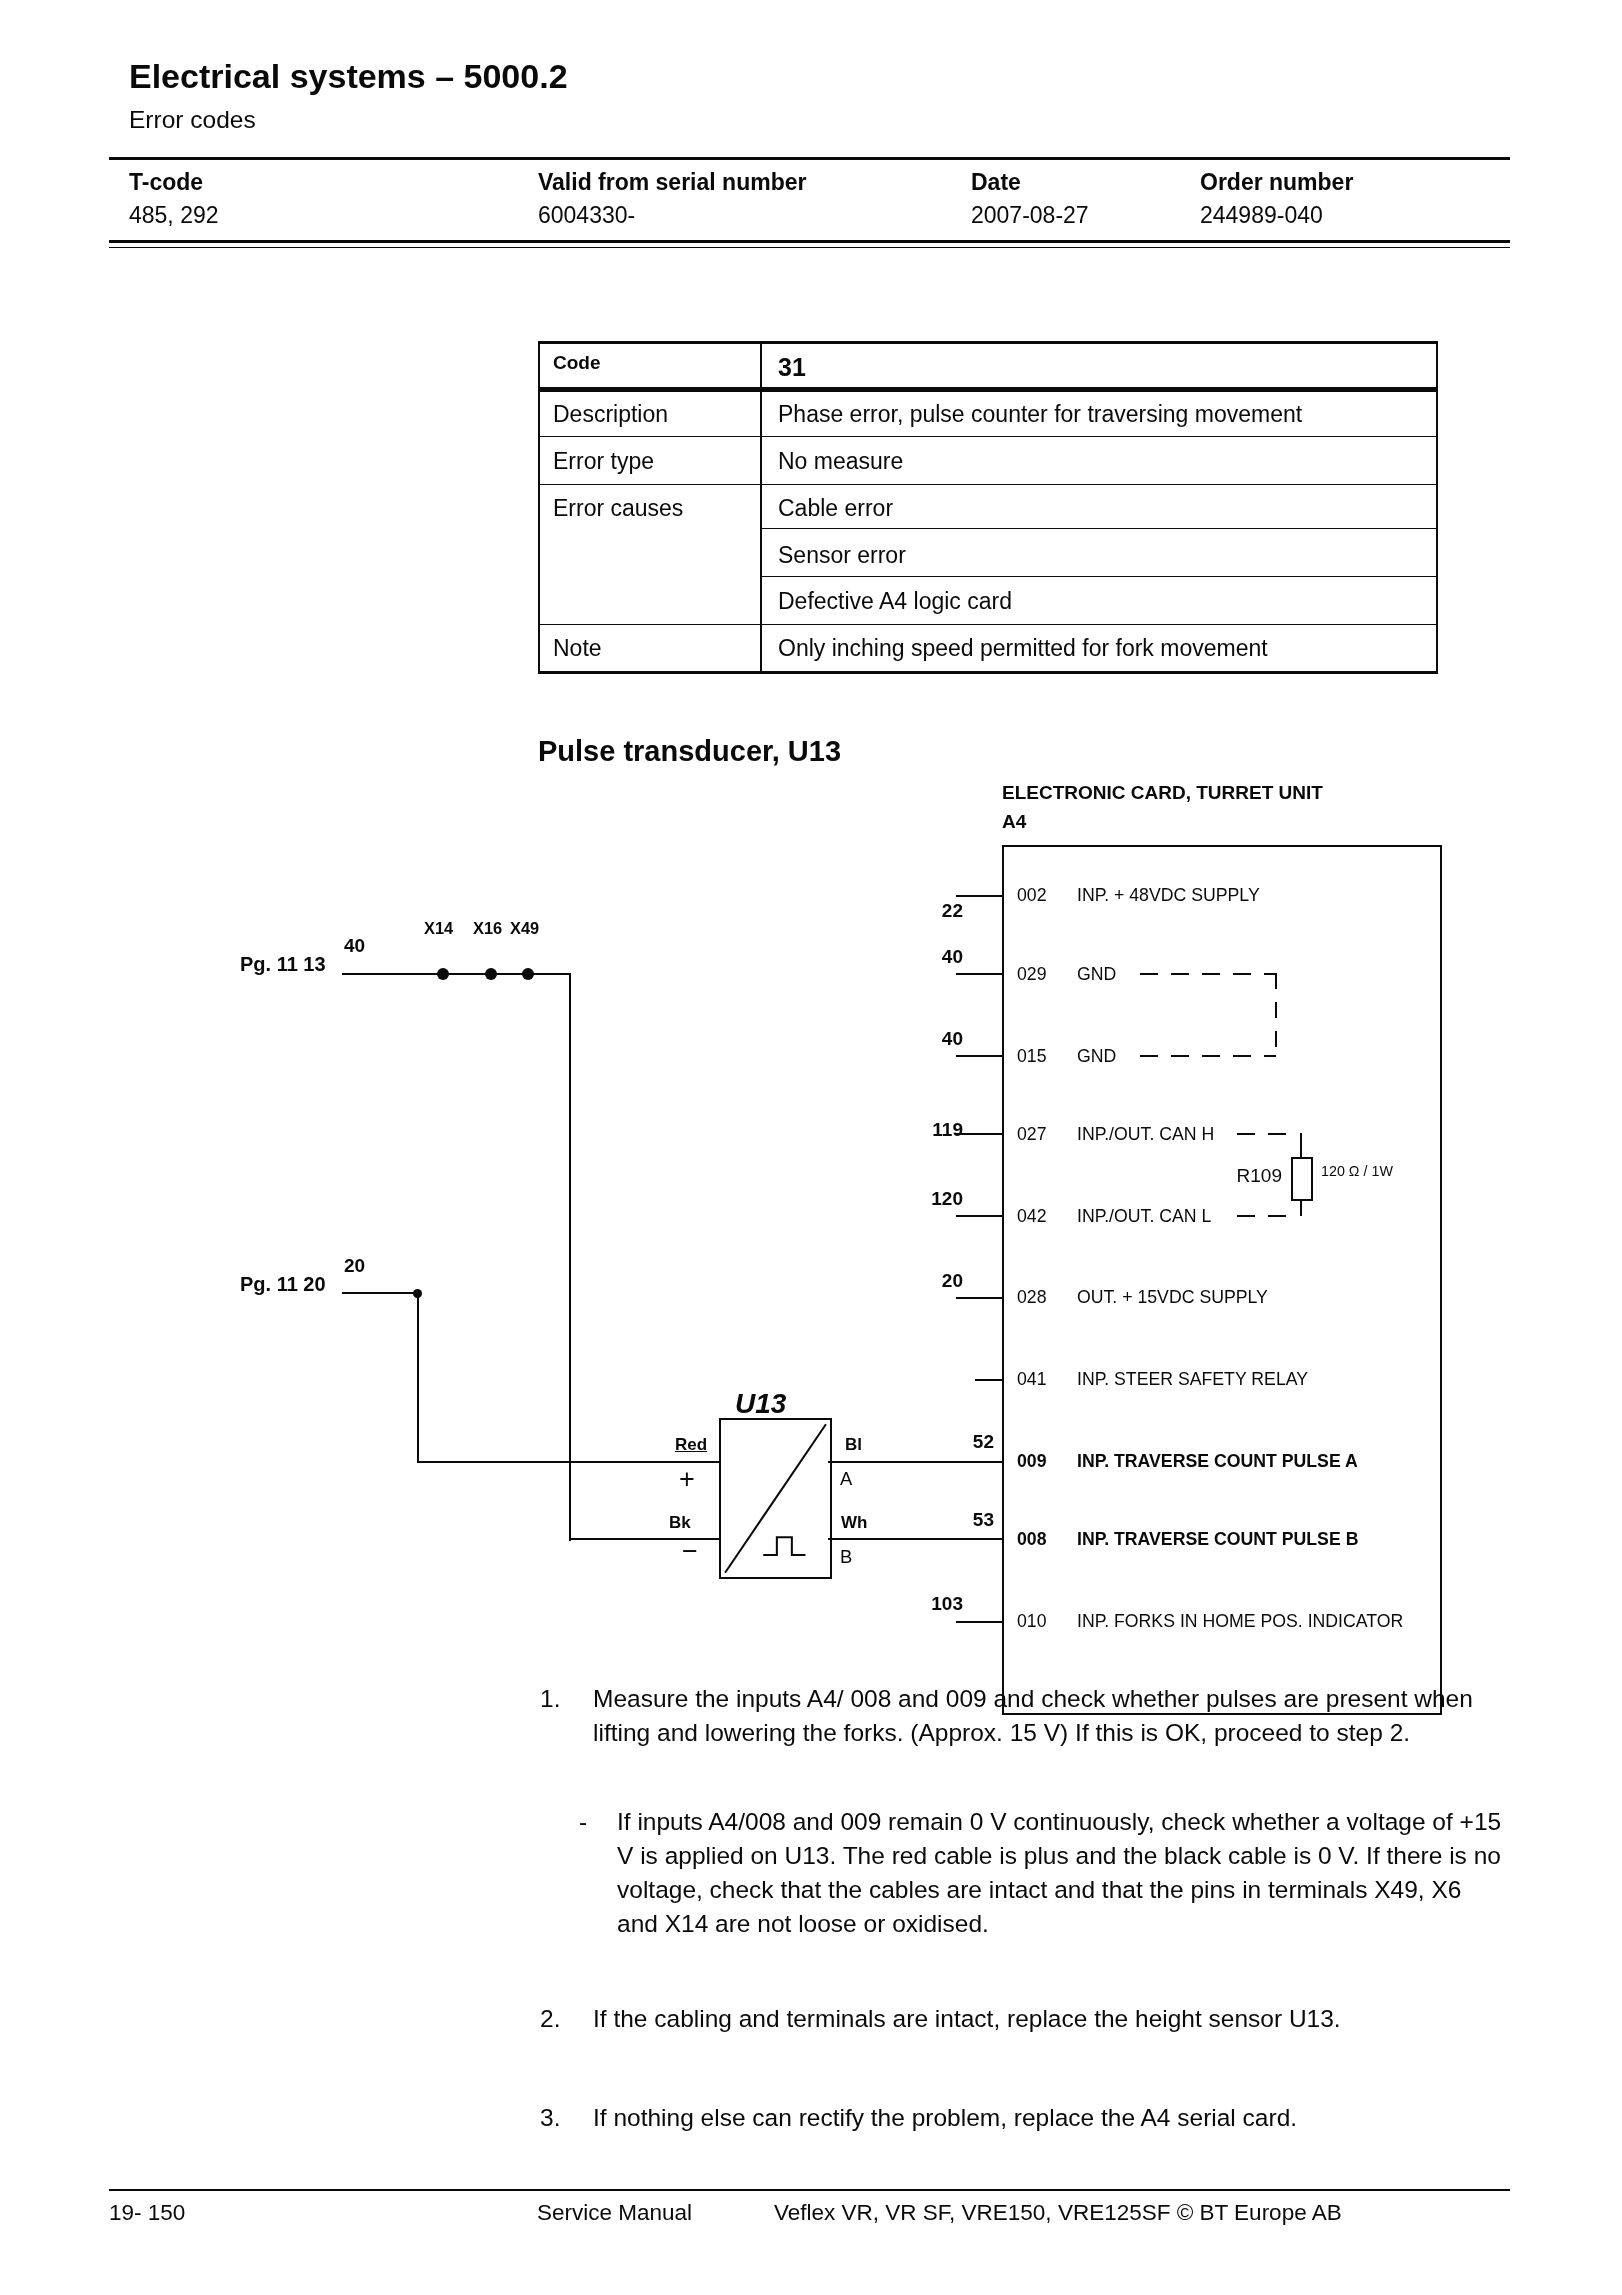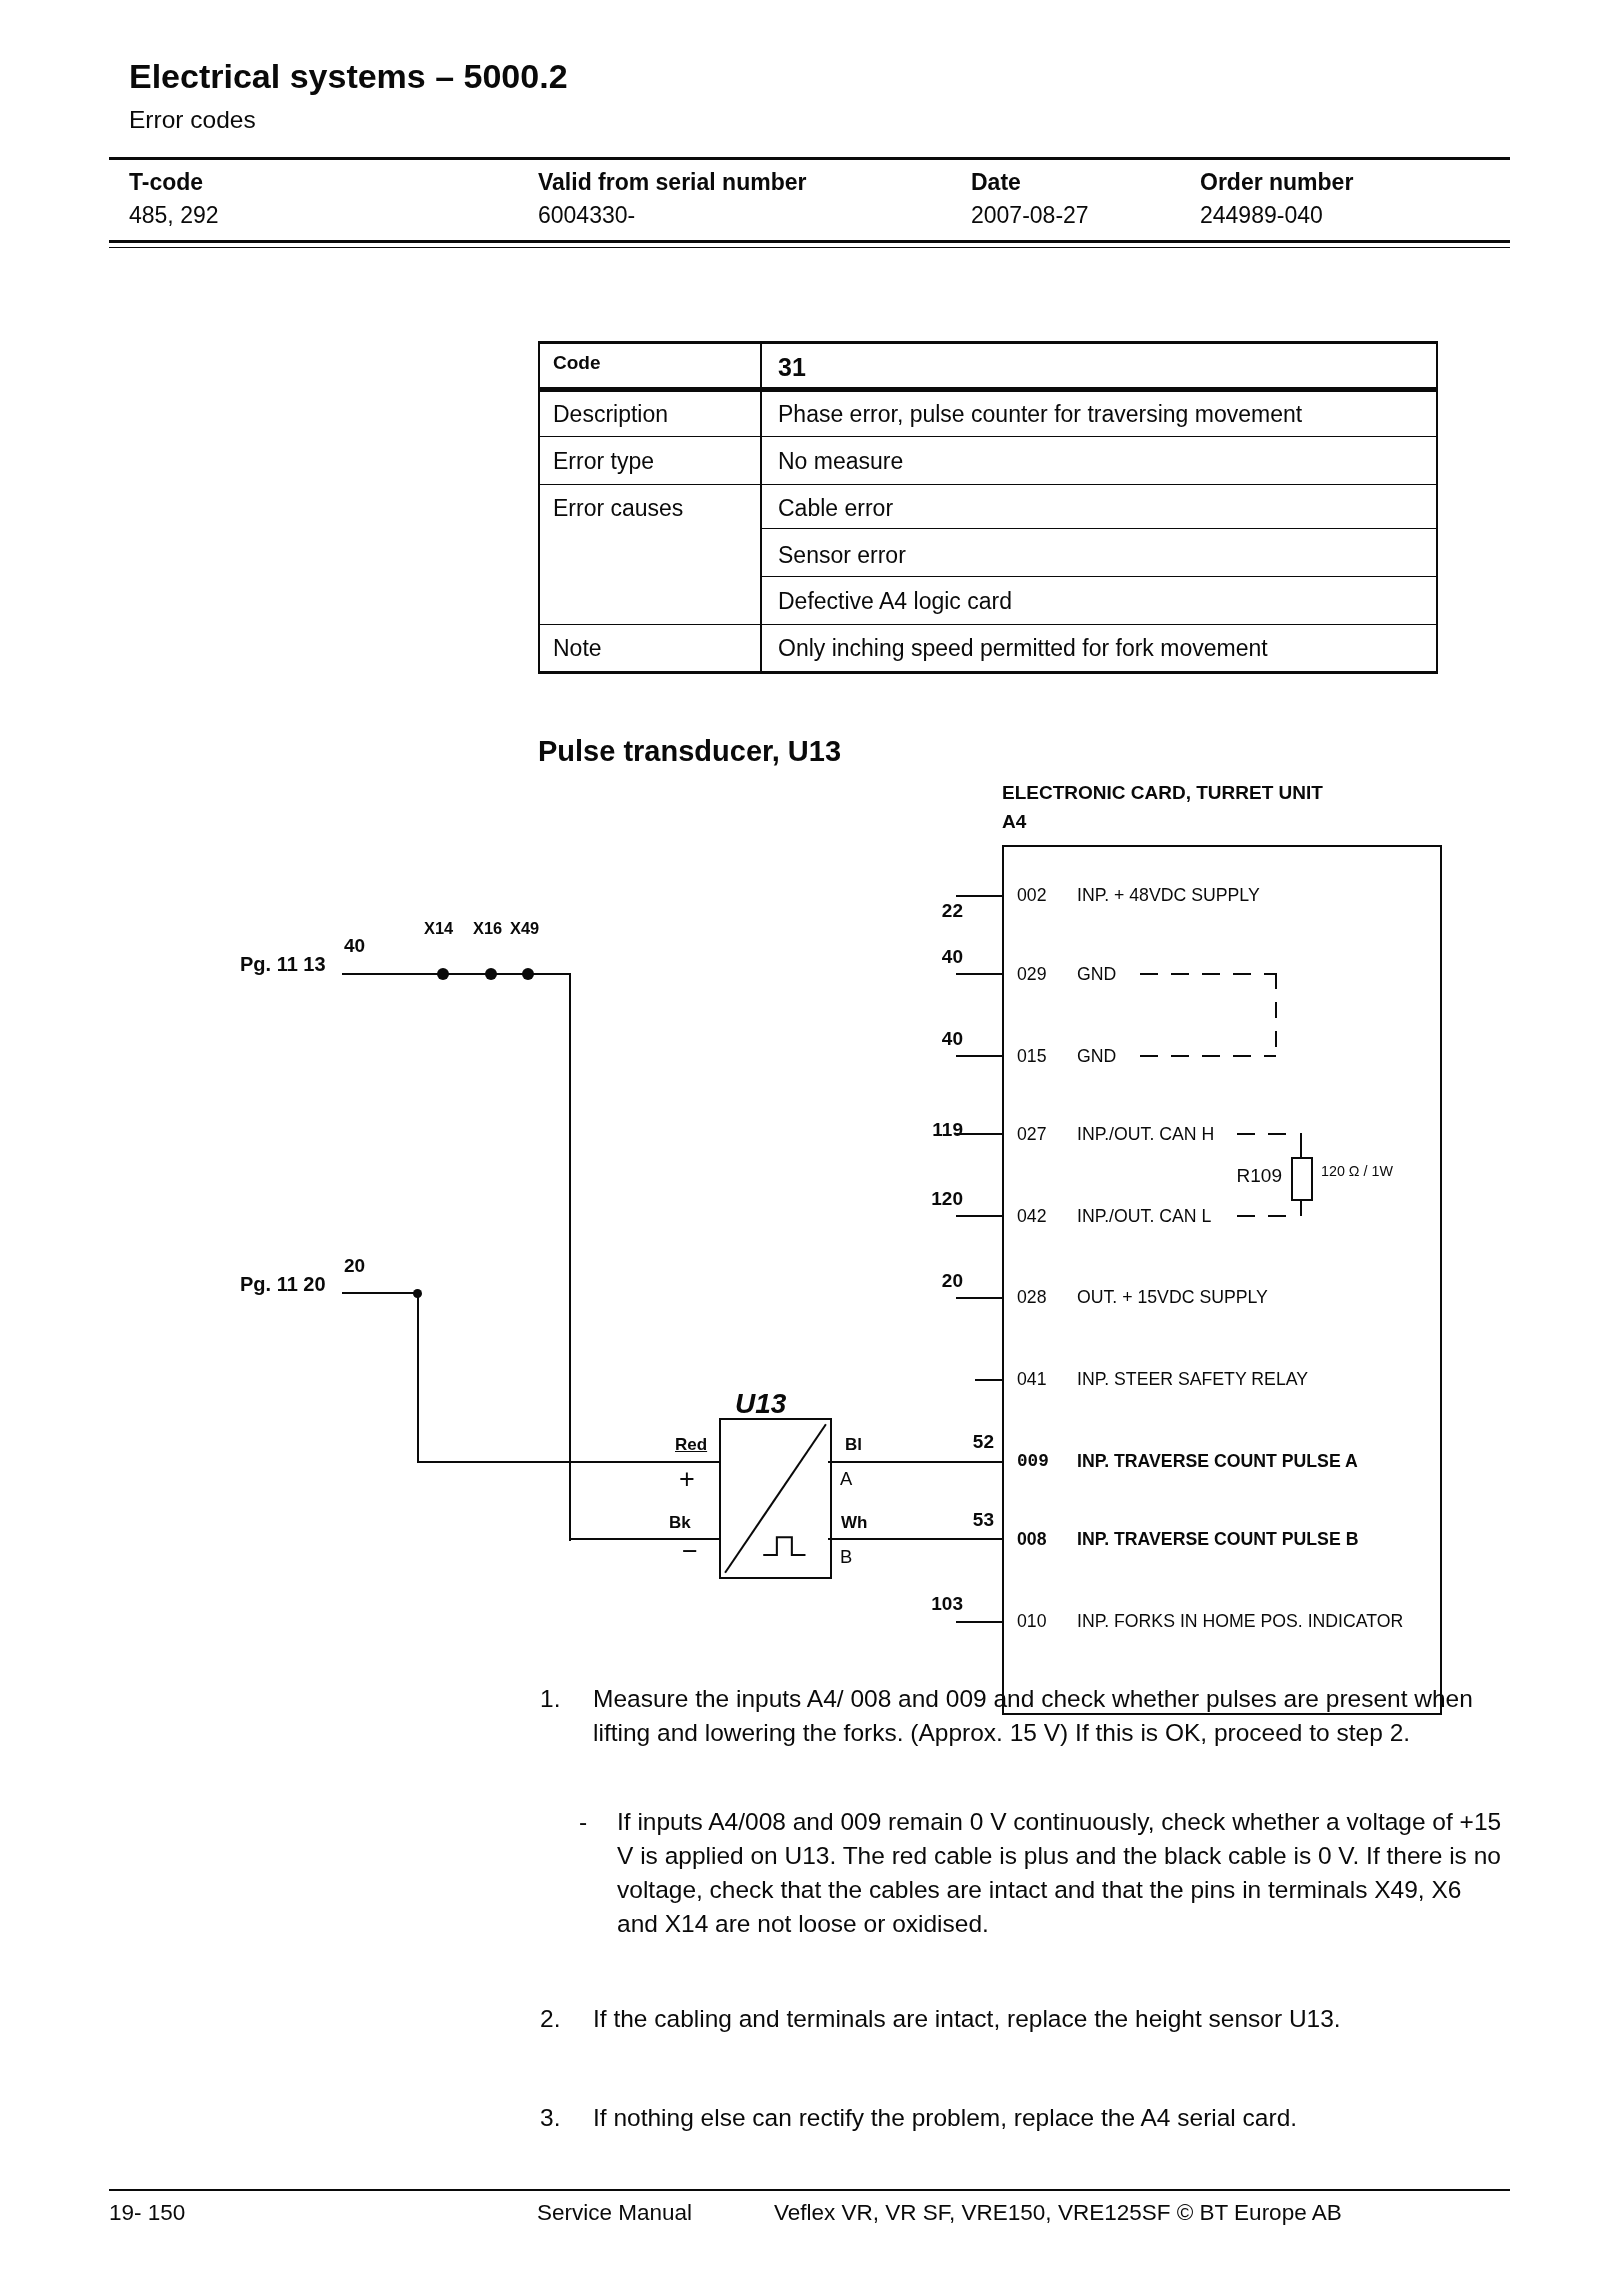--- a/index.html
+++ b/index.html
@@ -128,21 +128,21 @@
 <div class="t" style="left:1017px;top:1046px;font-size:17.7px;">015</div>
 <div class="t" style="left:1077px;top:1046px;font-size:17.7px;">GND</div>
 <div class="t" style="left:1017px;top:1124px;font-size:17.7px;">027</div>
 <div class="t" style="left:1077px;top:1124px;font-size:17.7px;">INP./OUT. CAN H</div>
 <div class="t" style="left:1017px;top:1206px;font-size:17.7px;">042</div>
 <div class="t" style="left:1077px;top:1206px;font-size:17.7px;">INP./OUT. CAN L</div>
 <div class="t" style="left:1017px;top:1287px;font-size:17.7px;">028</div>
 <div class="t" style="left:1077px;top:1287px;font-size:17.7px;">OUT. + 15VDC SUPPLY</div>
 <div class="t" style="left:1017px;top:1369px;font-size:17.7px;">041</div>
 <div class="t" style="left:1077px;top:1369px;font-size:17.7px;">INP. STEER SAFETY RELAY</div>
-<div class="t b" style="left:1017px;top:1451px;font-size:17.7px;font-family:Liberation Mono, monospace;">009</div>
+<div class="t b" style="left:1017px;top:1451px;font-size:17.7px;">009</div>
 <div class="t b" style="left:1077px;top:1451px;font-size:17.7px;">INP. TRAVERSE COUNT PULSE A</div>
 <div class="t b" style="left:1017px;top:1529px;font-size:17.7px;">008</div>
 <div class="t b" style="left:1077px;top:1529px;font-size:17.7px;">INP. TRAVERSE COUNT PULSE B</div>
 <div class="t" style="left:1017px;top:1611px;font-size:17.7px;">010</div>
 <div class="t" style="left:1077px;top:1611px;font-size:17.7px;">INP. FORKS IN HOME POS. INDICATOR</div>
 
 <div class="dashx" style="left:1140px;top:973px;width:136px;"></div>
 <div class="dashy" style="left:1275px;top:973px;height:85px;"></div>
 <div class="dashx" style="left:1140px;top:1055px;width:136px;"></div>
 

